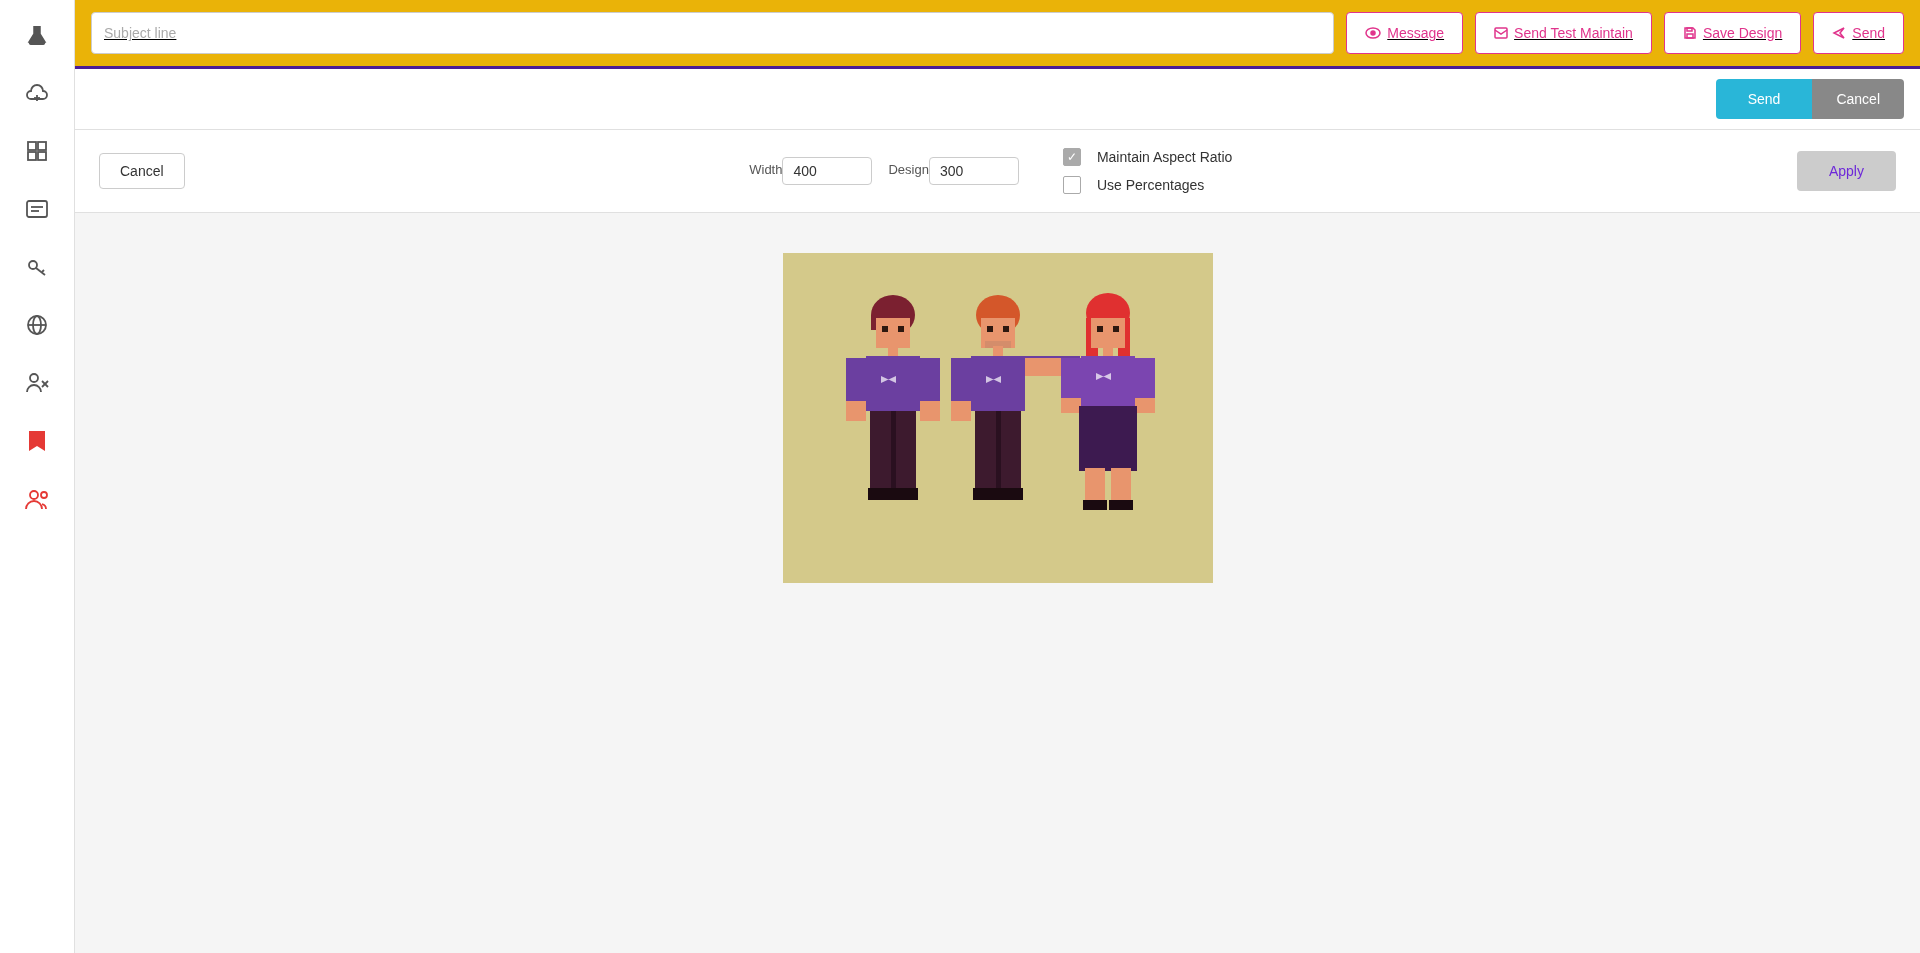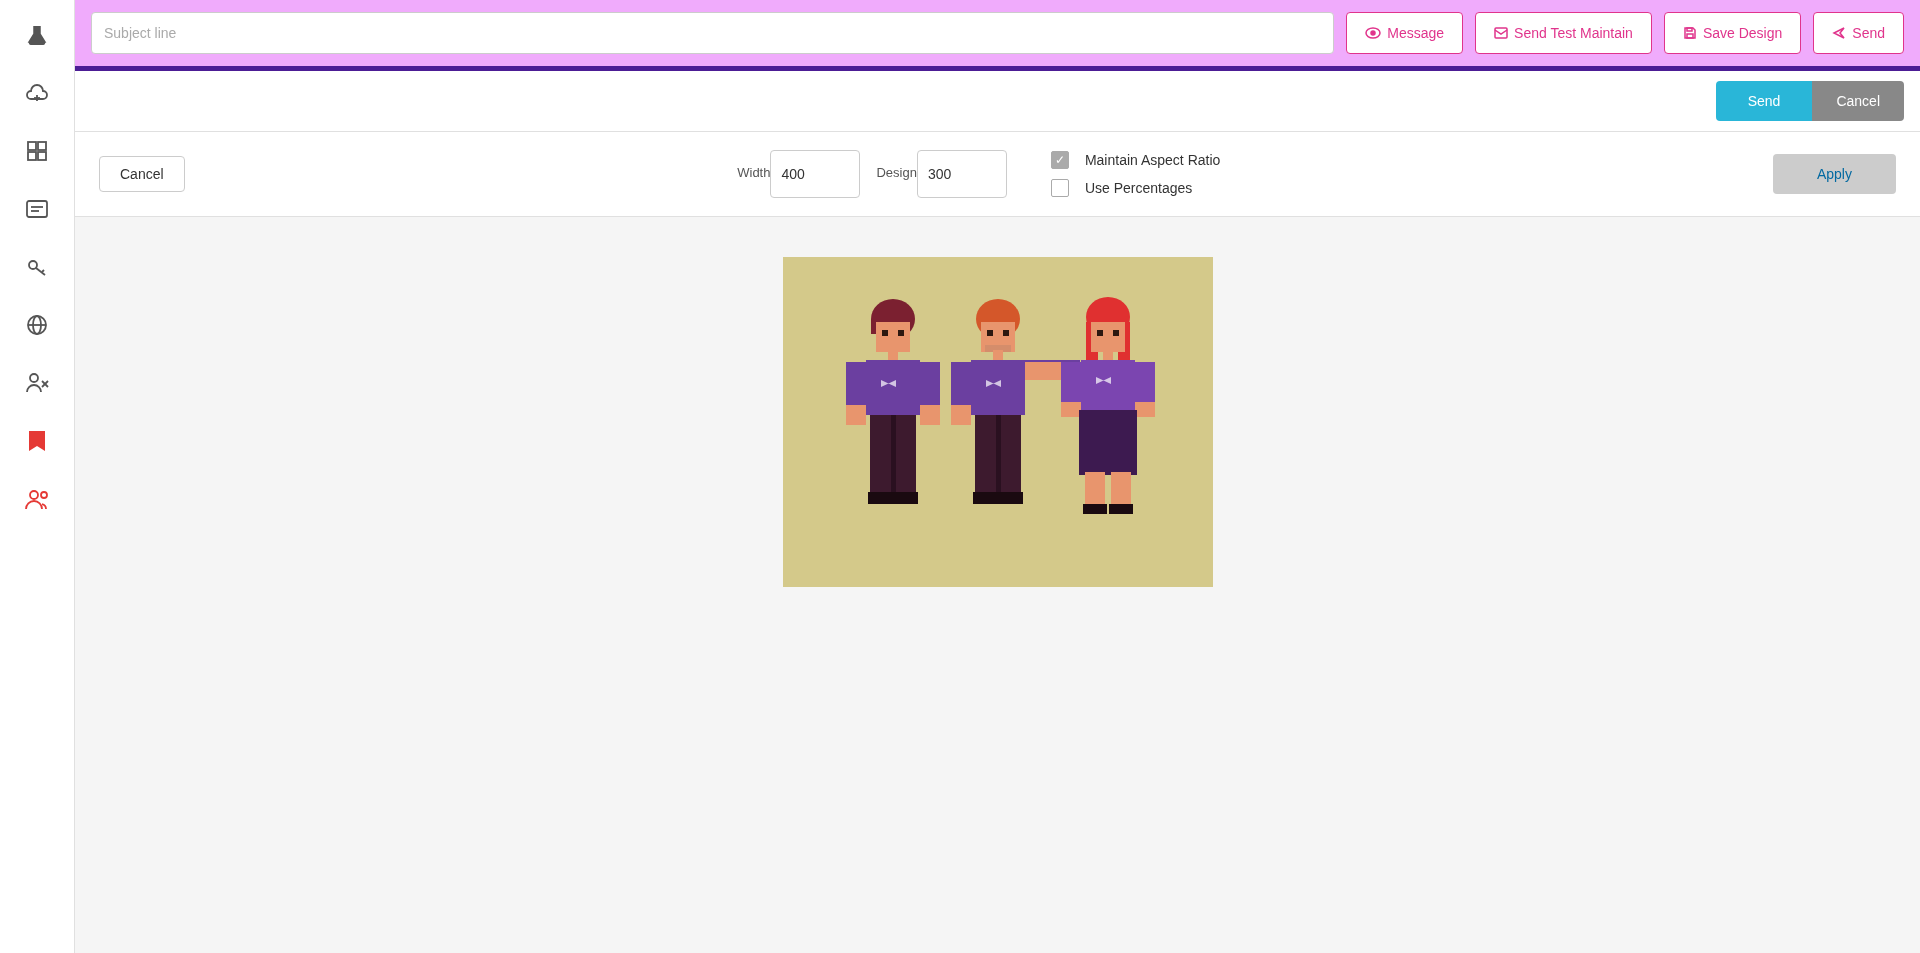--- a/index.html
+++ b/index.html
@@ -38,22 +38,23 @@
       background: #fff;
       overflow: hidden;
     }
 
     
     .top-bar {
       display: flex;
       align-items: center;
       padding: 12px 16px;
       gap: 12px;
-      border-bottom: 5px solid #4c1d95;
-      background: #f0abfc;
+      border-bottom: 3px solid #4c1d95;
+      background: #eab308;
+      text-decoration: underline;
     }
     .subject-input {
       flex: 1;
       height: 42px;
       border: 1px solid #ccc;
       border-radius: 4px;
       padding: 0 12px;
       font-size: 14px;
       color: #333;
       background: #fff;
@@ -138,21 +139,21 @@
     }
     .dimension-label {
       font-size: 13px;
       color: #555;
       margin-bottom: 4px;
       display: block;
       text-align: center;
     }
     .dimension-input {
       width: 90px;
-      height: 48px;
+      height: 28px;
       border: 1px solid #ccc;
       border-radius: 4px;
       padding: 0 10px;
       font-size: 14px;
       color: #333;
       outline: none;
       text-align: left;
     }
     .dimension-col { display: flex; flex-direction: row; align-items: center; }
 
@@ -186,23 +187,23 @@
       border-color: #aaa;
     }
     .checkbox-box.checked::after {
       content: '✓';
       color: #fff;
       font-size: 12px;
     }
 
     .apply-btn {
       height: 40px;
-      padding: 0 44px;
+      padding: 0 32px;
       background: #ccc;
-      color: #0369a1;
+      color: #6d28d9;
       border: none;
       border-radius: 4px;
       font-size: 14px;
       cursor: pointer;
       margin-left: auto;
     }
 
     
     .content-area {
       flex: 1;

